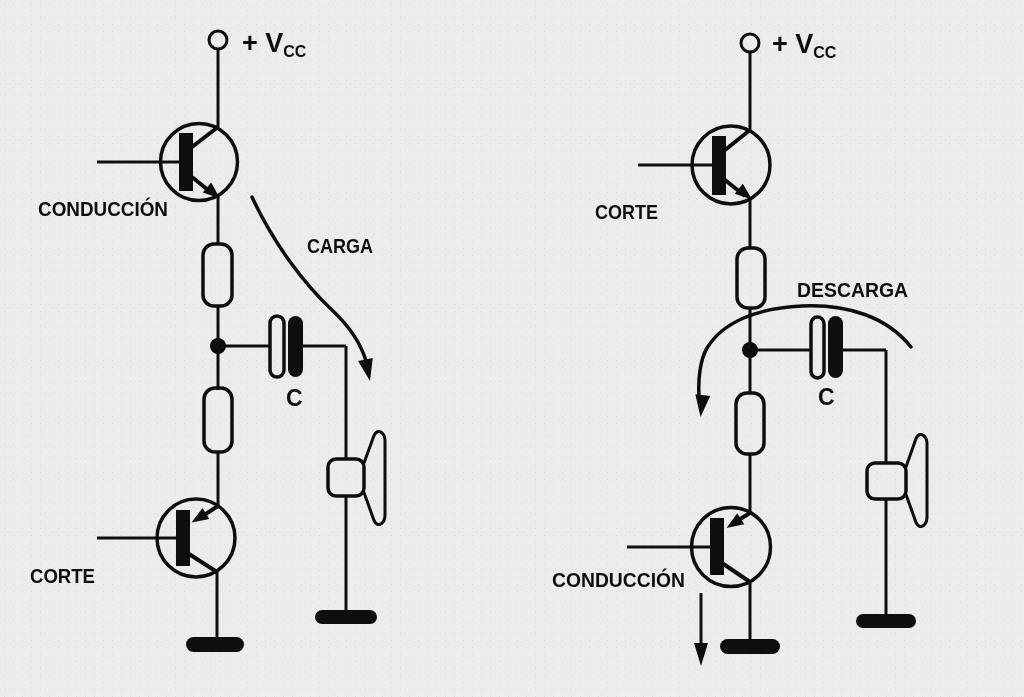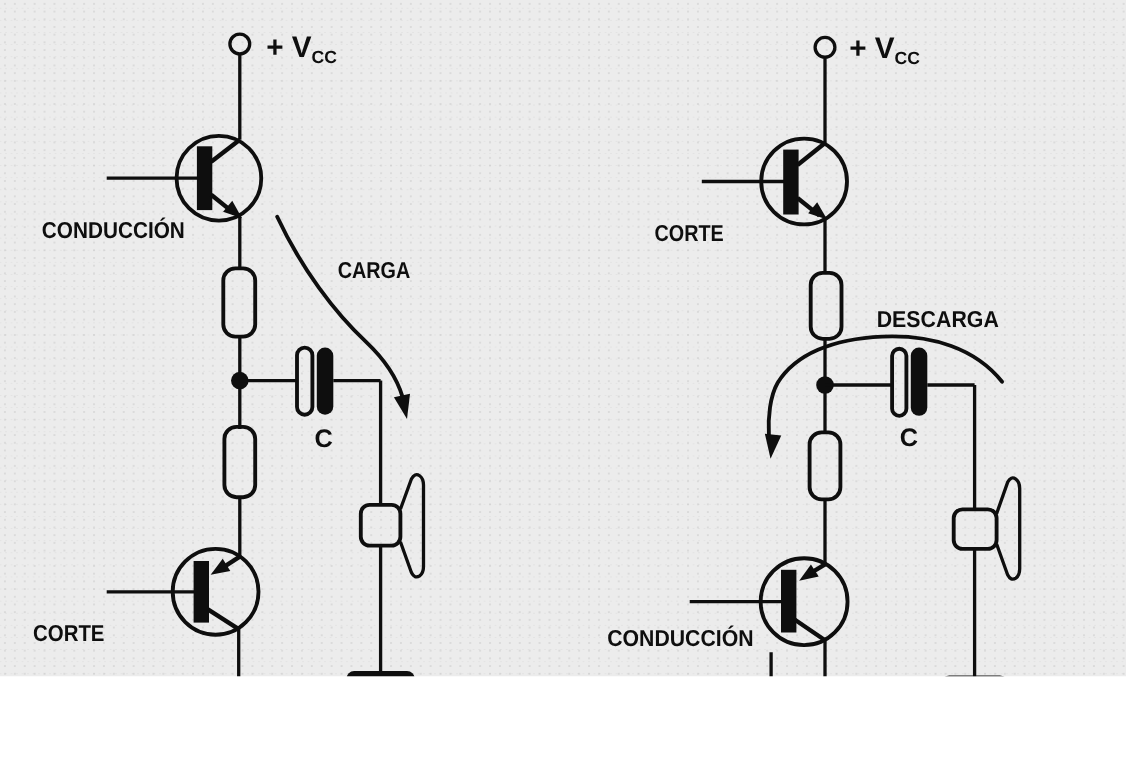--- a/index.html
+++ b/index.html
@@ -1,18 +1,18 @@
 <!DOCTYPE html>
 <html><head>
 <meta charset="utf-8">
 <style>
   html,body{margin:0;padding:0;}
   .page{
     position:relative;
-    width:1024px;height:615px;
+    width:1024px;height:697px;
     background-color:#ececec;
     background-image:
       radial-gradient(circle, rgba(120,120,120,0.16) 0.6px, transparent 1px),
       radial-gradient(circle, rgba(150,150,150,0.11) 0.5px, transparent 0.9px);
     background-size:9px 7px, 5px 11px;
     background-position:0 0, 3px 2px;
     overflow:hidden;
   }
   svg{display:block;}
   text{

